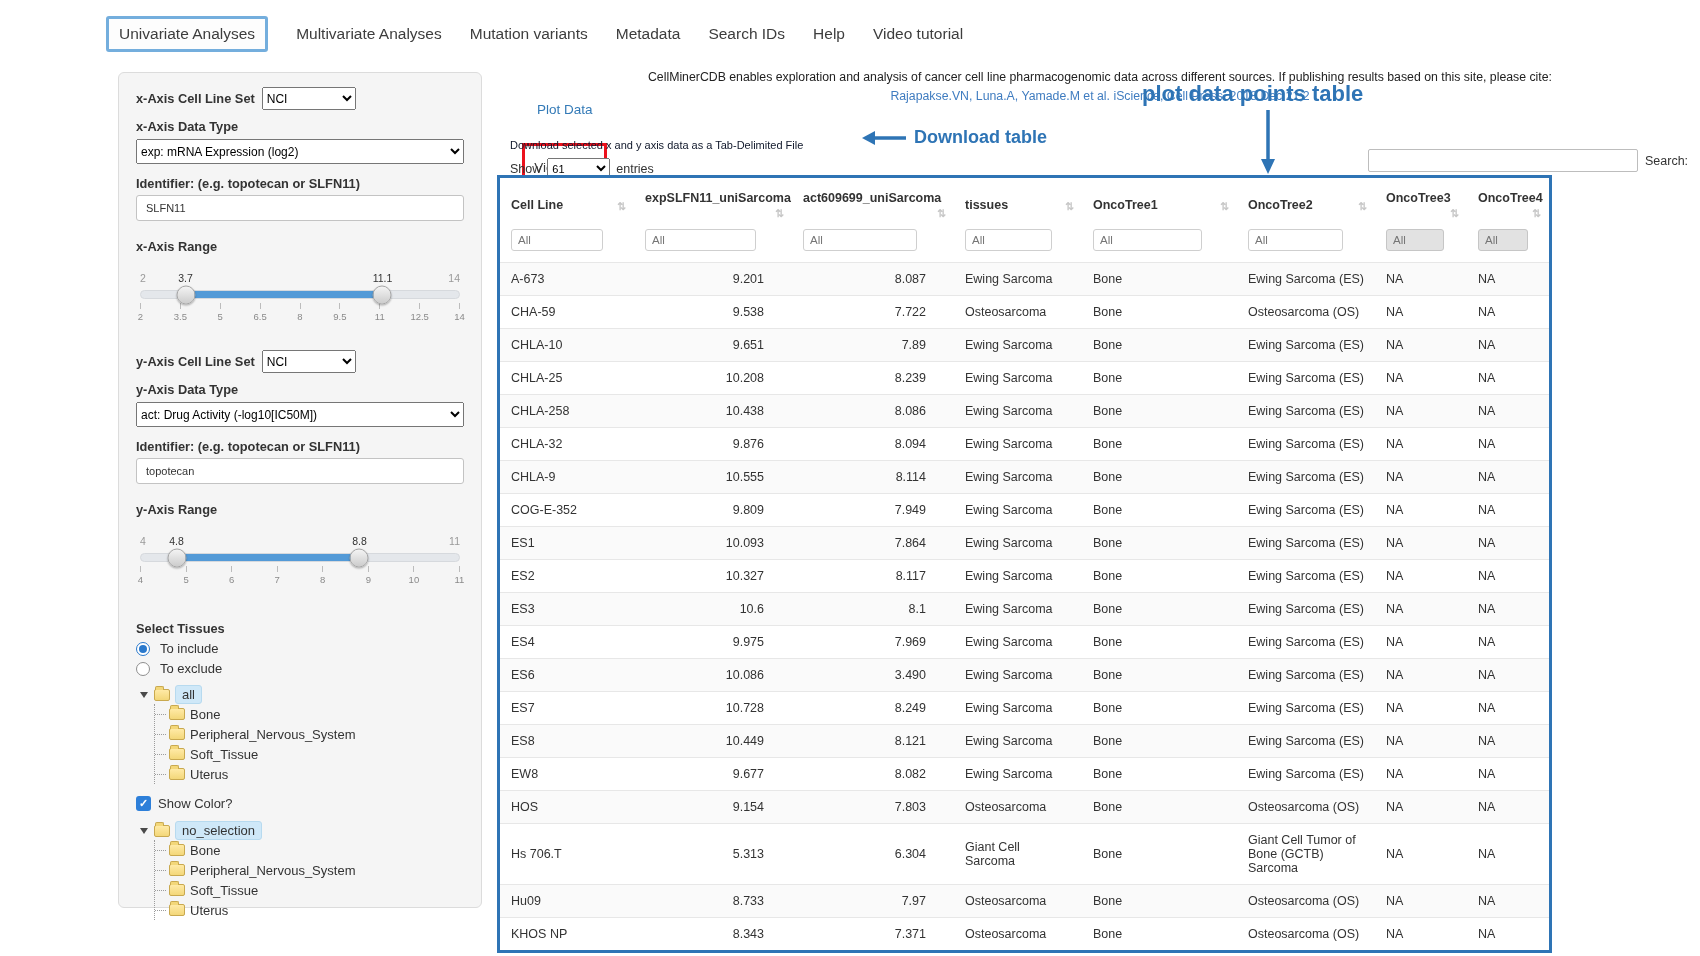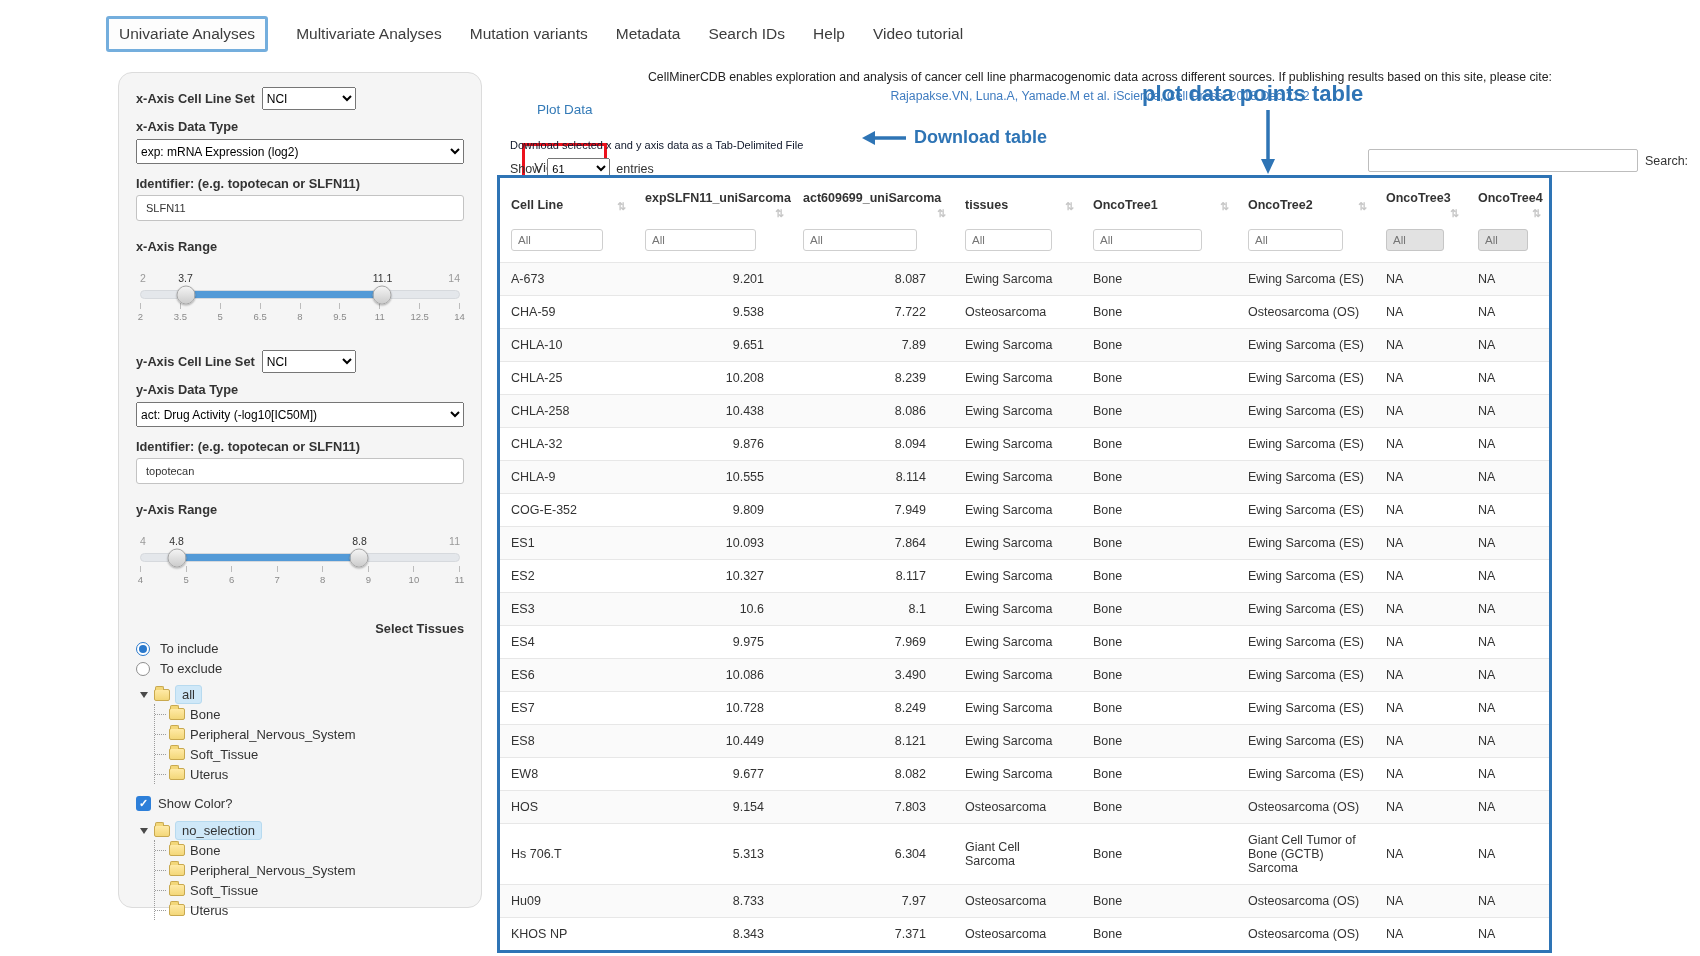--- a/index.html
+++ b/index.html
@@ -10,21 +10,21 @@
   }
 
   
   .navbar { position:absolute; left:106px; top:16px; display:flex; align-items:center; gap:28px;
             font-size:15.5px; color:#3d3d3d; }
   .nav-tab { cursor:pointer; white-space:nowrap; }
   .nav-tab.active { border:3px solid #74aedd; border-radius:3px; padding:6px 10px; background:#fdfdfd; }
 
   
   .sidebar { position:absolute; left:118px; top:72px; width:364px; height:836px;
-             background:#f5f5f5; border:1px solid #dcdcdc; border-radius:14px;
+             background:#f5f5f5; border:1px solid #dcdcdc; border-radius:6px;
              padding:14px 17px; font-size:13px; }
   .lbl { font-weight:bold; font-size:12.8px; color:#333; }
   .row-inline { display:flex; align-items:center; gap:7px; margin-bottom:7px; }
   .blk { display:block; margin:9px 0 4px; }
   .sel-small { width:94px; height:23px; font-size:12px; font-family:"Liberation Sans",sans-serif; }
   .sel-full  { width:100%; height:25px; font-size:12px; margin:1px 0 3px; font-family:"Liberation Sans",sans-serif; }
   .txt { width:100%; height:26px; border:1px solid #c3c3c3; border-radius:3px; background:#fff;
          font-size:11px; padding:0 9px; color:#333; font-family:"Liberation Sans",sans-serif; }
 
   
@@ -37,21 +37,21 @@
   .slider-bar { position:absolute; top:0; bottom:0; background:#539ad7; }
   .slider-handle { position:absolute; top:50%; width:19px; height:19px; border-radius:50%;
                    background:linear-gradient(#f4f4f4,#cccccc); border:1px solid #a6a6a6;
                    transform:translate(-50%,-50%); box-shadow:0 1px 2px rgba(0,0,0,.3); cursor:pointer; }
   .slider-grid { display:flex; justify-content:space-between; margin-top:4px; }
   .tick { display:flex; flex-direction:column; align-items:center; width:1px; }
   .tick-mark { width:1px; height:6px; background:#bcbcbc; }
   .tick-label { font-size:9.5px; color:#8a8a8a; margin-top:2px; white-space:nowrap; }
 
   .gap-y { margin-top:28px;gap:7px; }
-  .gap-tissues { margin-top:36px;text-align:right; }
+  .gap-tissues { margin-top:36px; }
 
   .radio-row { display:flex; align-items:center; gap:10px; margin:5px 0; cursor:pointer; }
   .radio { width:14px; height:14px; border:1px solid #8e8e8e; border-radius:50%; background:#fff; position:relative; flex:none; }
   .radio.checked { border-color:#2a79cc; }
   .radio.checked::after { content:""; position:absolute; left:2px; top:2px; right:2px; bottom:2px;
                           border-radius:50%; background:#2a79cc; }
 
   .tree { margin:9px 0 6px 4px; font-size:13px; }
   .tree-root { display:flex; align-items:center; gap:5px; cursor:pointer; }
   .tree-caret { width:0; height:0; border-left:4px solid transparent; border-right:4px solid transparent;

